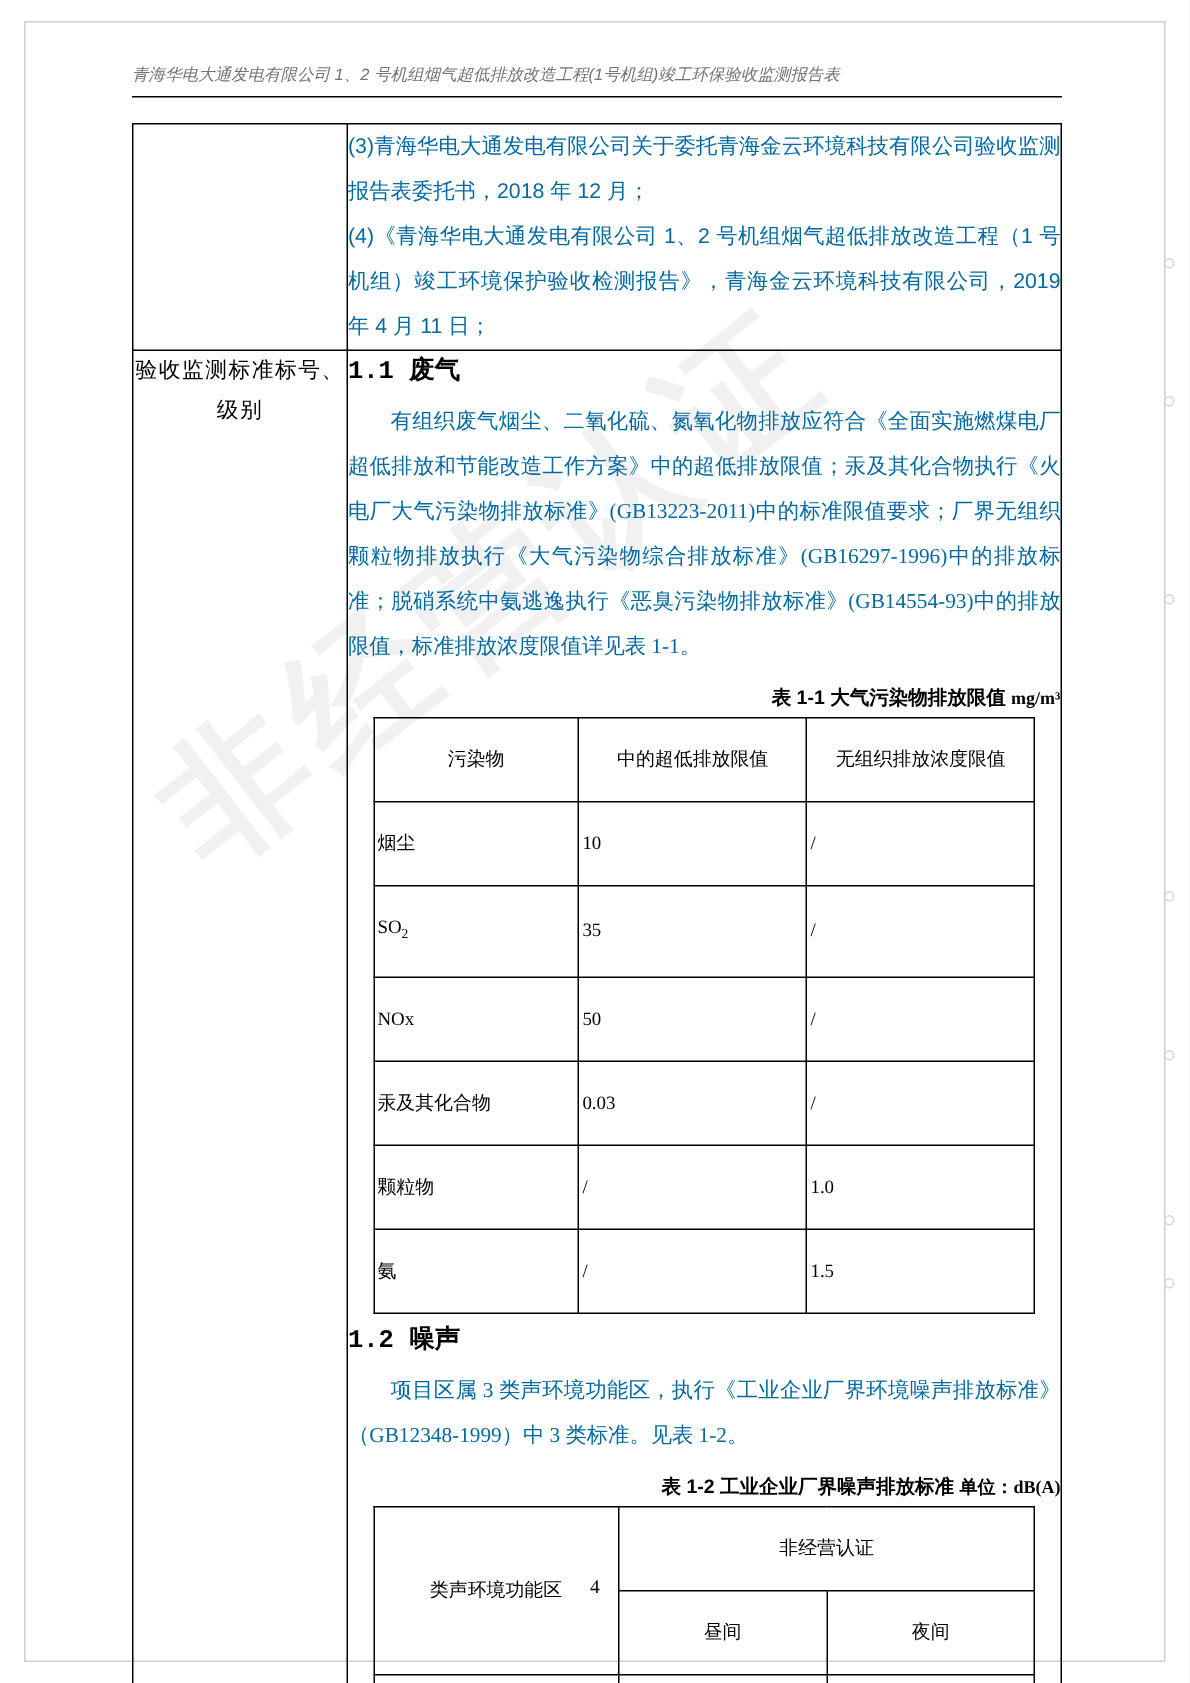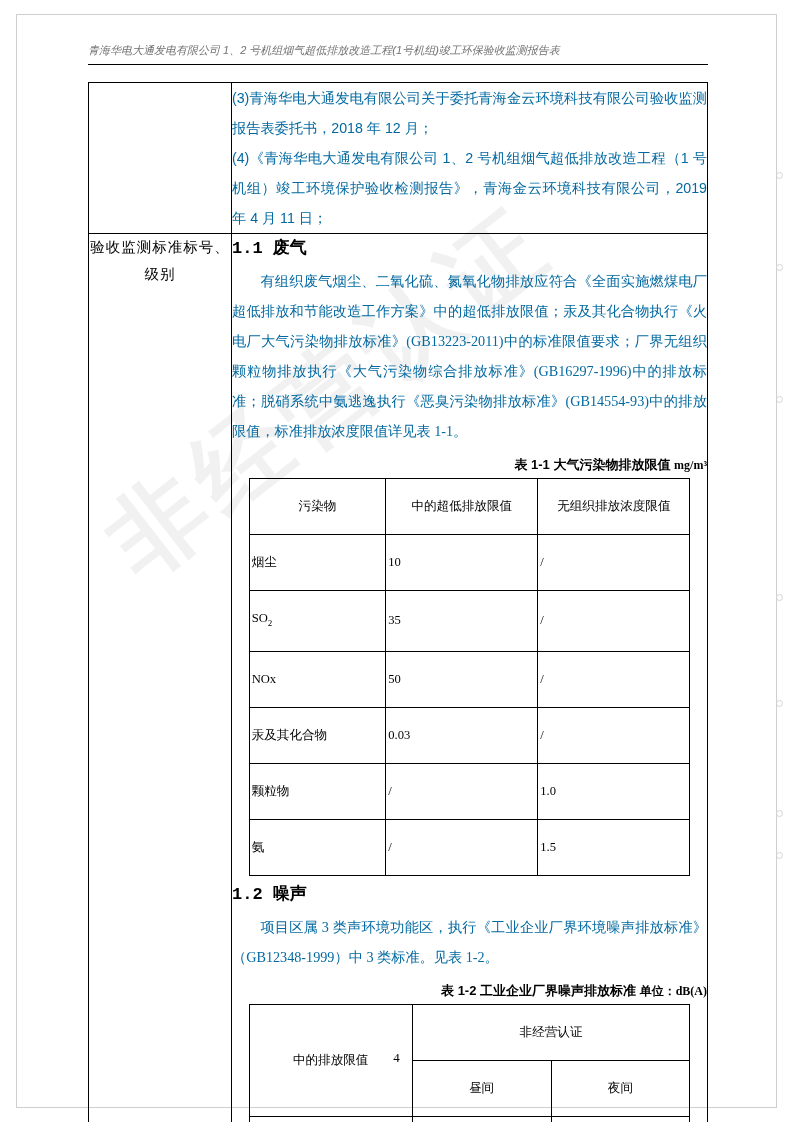--- a/index.html
+++ b/index.html
@@ -267,21 +267,21 @@
             </div>
 
             <table class="data">
               <colgroup>
                 <col style="width:37%">
                   <col style="width:31.5%">
                   <col style="width:31.5%">
               </colgroup>
               <tbody>
                 <tr>
-                  <th rowspan="2" style="height:46px">中的排放限值</th>
+                  <th rowspan="2" style="height:46px">类声环境功能区</th>
                   <th colspan="2">非经营认证</th>
                 </tr>
                 <tr>
                   <th>昼间</th>
                   <th>夜间</th>
                 </tr>
                 <tr>
                   <td>3 类标准</td>
                   <td class="num">88</td>
                   <td class="num">39</td>

